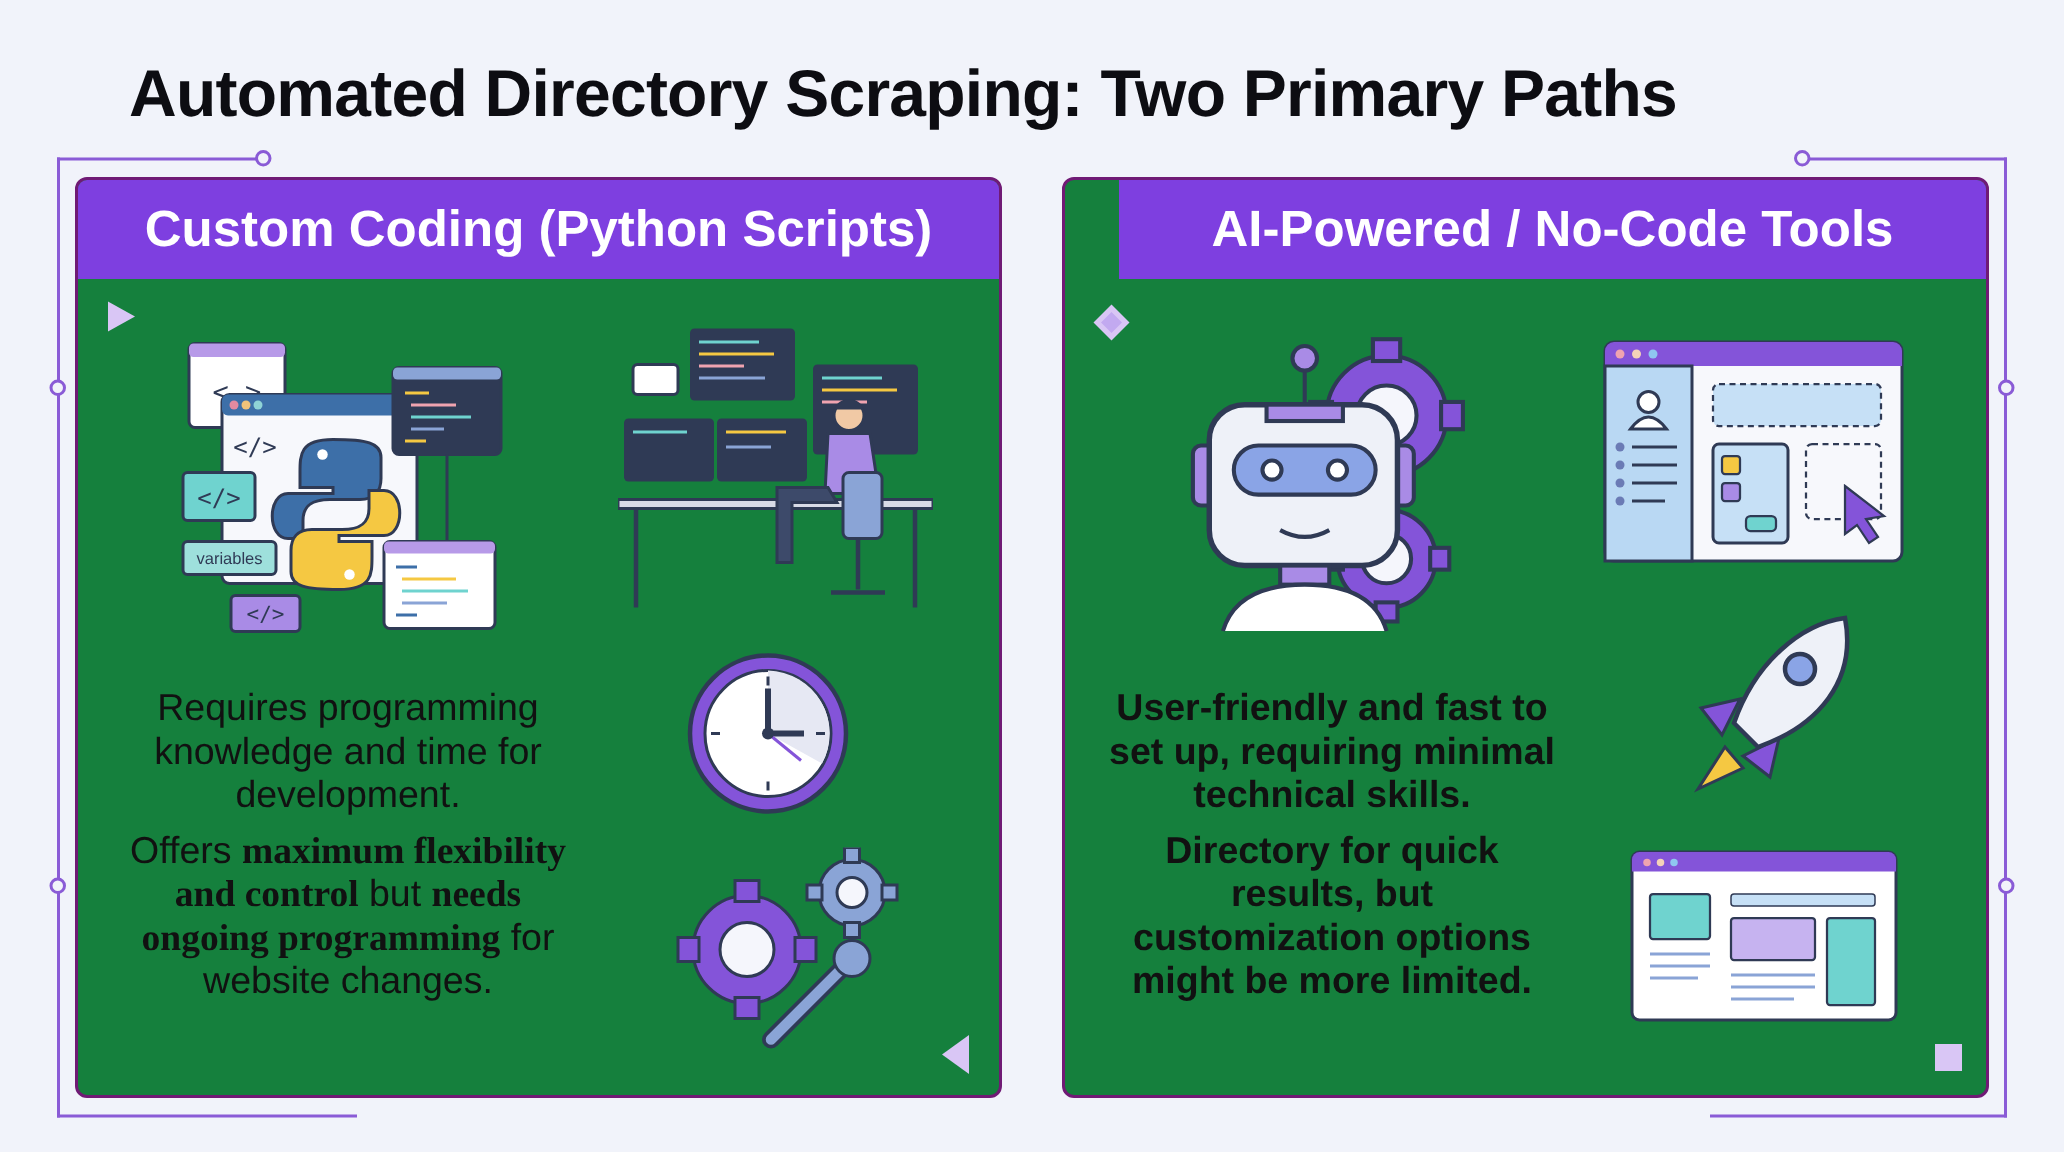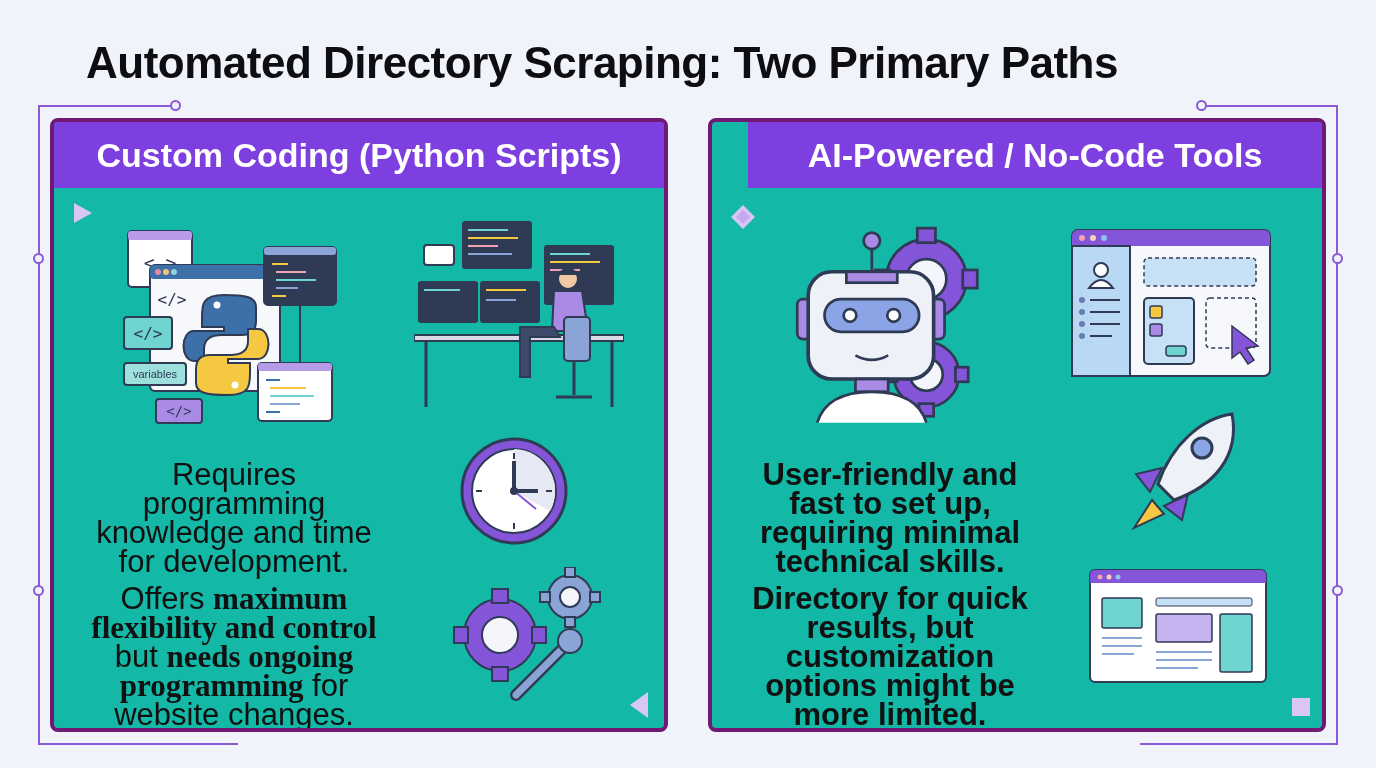--- a/index.html
+++ b/index.html
@@ -1,23 +1,23 @@
 <!DOCTYPE html>
 <html><head>
 <meta charset="utf-8">
 <style>
   * { box-sizing: border-box; margin: 0; padding: 0; }
   html, body { width: 1376px; height: 768px; overflow: hidden; }
   body { background: #f1f3fa; font-family: "Liberation Sans", sans-serif; position: relative; color: #111; }
   .title { position: absolute; top: 38px; left: 0; width: 1204px; text-align: center; font-size: 44px; font-weight: bold; letter-spacing: -0.5px; color: #0d0d12; }
   .deco-line { position: absolute; border: 2px solid #8a5bd6; }
   .dot { position: absolute; width: 11px; height: 11px; border-radius: 50%; border: 2px solid #8a5bd6; background: #f1f3fa; }
-  .panel { position: absolute; top: 118px; width: 618px; height: 614px; border: 4px solid #701a75; border-radius: 8px; background: #14b8a6; overflow: hidden; }
+  .panel { position: absolute; top: 118px; width: 618px; height: 614px; border: 2px solid #701a75; border-radius: 8px; background: #15803d; overflow: hidden; }
   .panel-head { height: 66px; background: #7e3fe0; color: #fff; font-size: 34px; font-weight: bold; display: flex; align-items: center; justify-content: center; }
-  .body-text { position: absolute; text-align: center; font-size: 31px; line-height: 29px; color: #111; }
+  .body-text { position: absolute; text-align: center; font-size: 25px; line-height: 29px; color: #111; }
   .body-text p { margin-bottom: 8px; }
   .body-text b { font-weight: bold; font-family: Liberation Serif, serif; }
   svg { position: absolute; }
 </style>
 </head>
 <body>
 
 <div class="title">Automated Directory Scraping: Two Primary Paths</div>
 
 <div class="deco-line" style="left:38px;top:105px;width:134px;height:0;border-width:2px 0 0 0;"></div>

